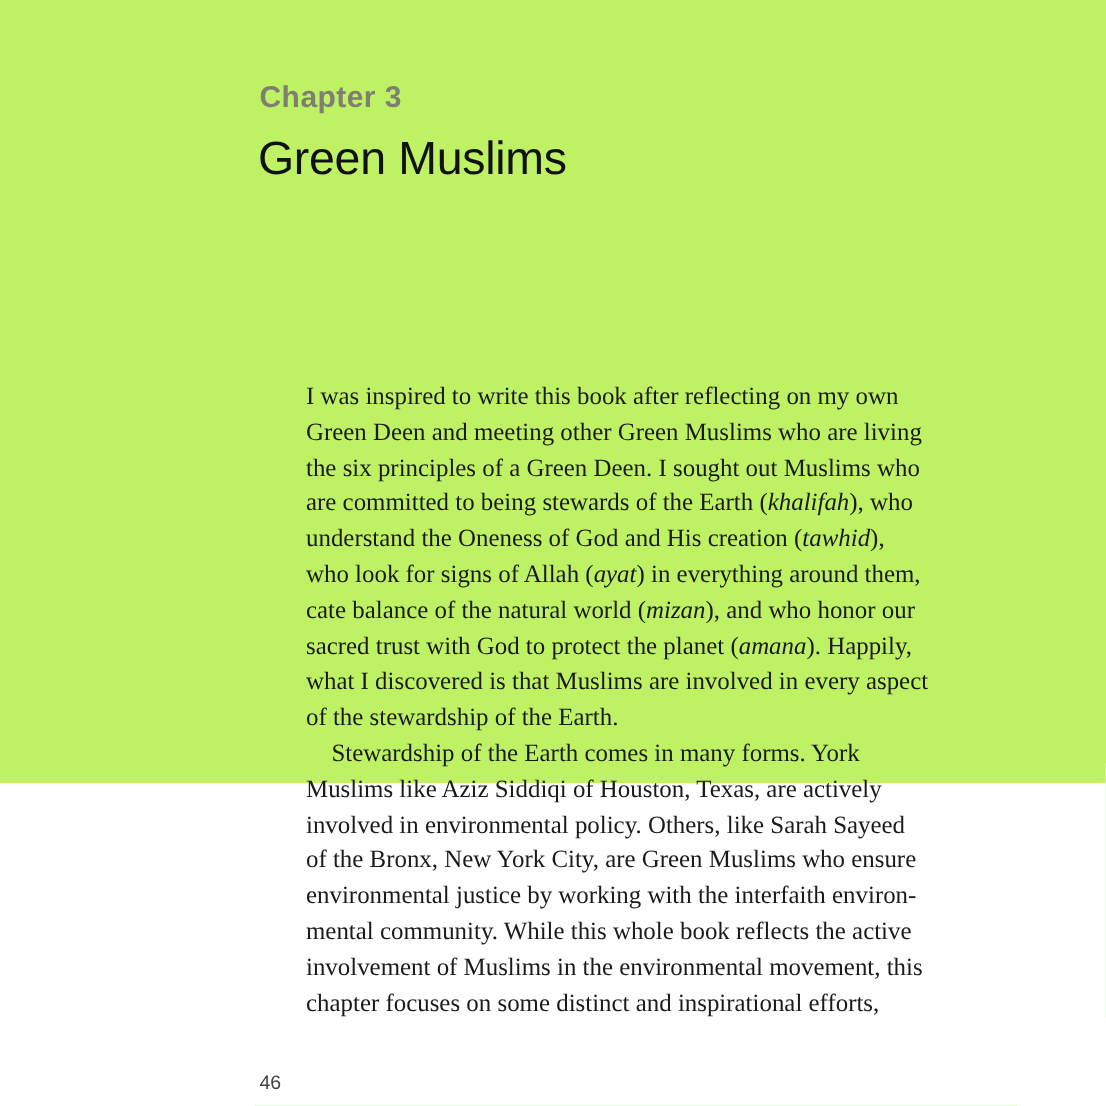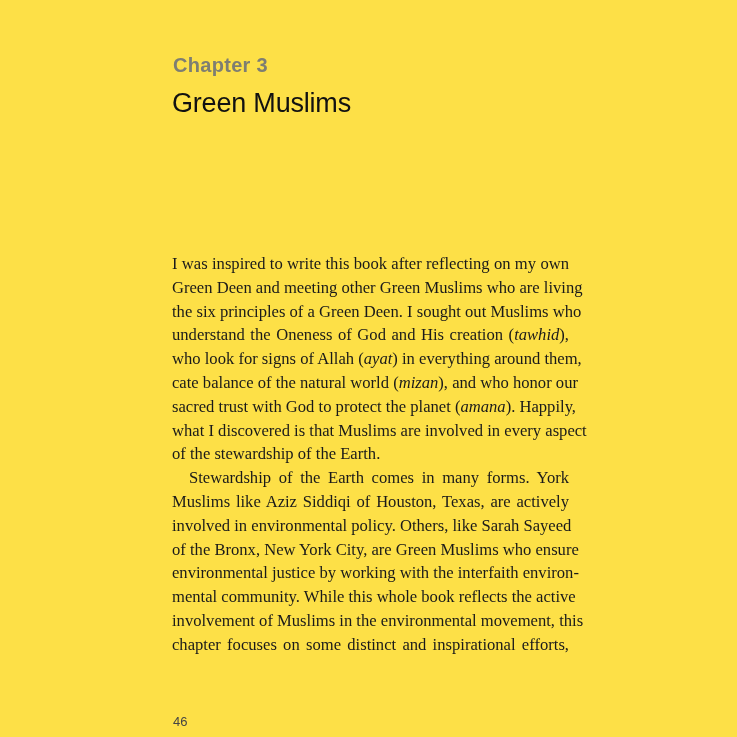--- a/index.html
+++ b/index.html
@@ -1,51 +1,52 @@
 <!DOCTYPE html>
 <html><head>
 <meta charset="utf-8">
 <style>
   html, body { margin: 0; padding: 0; background: #ffffff; }
   body { width: 737px; height: 737px; position: relative; overflow: hidden; }
-  .page { position: absolute; left: 0; top: 0; width: 737px; height: 737px; background: #fde047; }
+  .page { position: absolute; left: 0; top: 0; width: 737px; height: 522px; background: #bef264; }
   .chapter-label {
     position: absolute; left: 173px; top: 54px;
     font-family: "Liberation Sans", sans-serif; font-weight: bold;
     font-size: 20px; color: #7e7e72; letter-spacing: 0.3px;
   }
   .chapter-title {
     position: absolute; left: 172px; top: 88px;
     font-family: "Liberation Sans", sans-serif;
-    font-size: 27px; color: #111111; letter-spacing: -0.2px;
+    font-size: 31px; color: #111111; letter-spacing: -0.2px;
   }
   .body-text {
     position: absolute; left: 172px; top: 252px; width: 397px;
     font-family: "Liberation Serif", serif; font-size: 16.6px;
     line-height: 23.8px; color: #1a1a1a;
   }
-  .line { display: block; white-space: nowrap; text-align: justify; text-align-last: justify; }
+  .line { display: block; white-space: nowrap; text-align: justify; text-align-last: justify; margin-left: 32px; }
   .line.last { text-align-last: left; }
   .line.indent { padding-left: 17px; }
   .page-number {
     position: absolute; left: 173px; top: 714px;
     font-family: "Liberation Sans", sans-serif; font-size: 13px; color: #444444;
   }
 </style>
 </head>
 <body>
 
 <div class="page">
   <div class="chapter-label">Chapter 3</div>
   <div class="chapter-title">Green Muslims</div>
 
   <div class="body-text">
     <span class="line">I was inspired to write this book after reflecting on my own</span>
     <span class="line">Green Deen and meeting other Green Muslims who are living</span>
     <span class="line">the six principles of a Green Deen. I sought out Muslims who</span>
+    <span class="line">are committed to being stewards of the Earth (<i>khalifah</i>), who</span>
     <span class="line">understand the Oneness of God and His creation (<i>tawhid</i>),</span>
     <span class="line">who look for signs of Allah (<i>ayat</i>) in everything around them,</span>
     <span class="line">cate balance of the natural world (<i>mizan</i>), and who honor our</span>
     <span class="line">sacred trust with God to protect the planet (<i>amana</i>). Happily,</span>
     <span class="line">what I discovered is that Muslims are involved in every aspect</span>
     <span class="line last">of the stewardship of the Earth.</span>
     <span class="line indent">Stewardship of the Earth comes in many forms. York</span>
     <span class="line">Muslims like Aziz Siddiqi of Houston, Texas, are actively</span>
     <span class="line">involved in environmental policy. Others, like Sarah Sayeed</span>
     <span class="line">of the Bronx, New York City, are Green Muslims who ensure</span>

